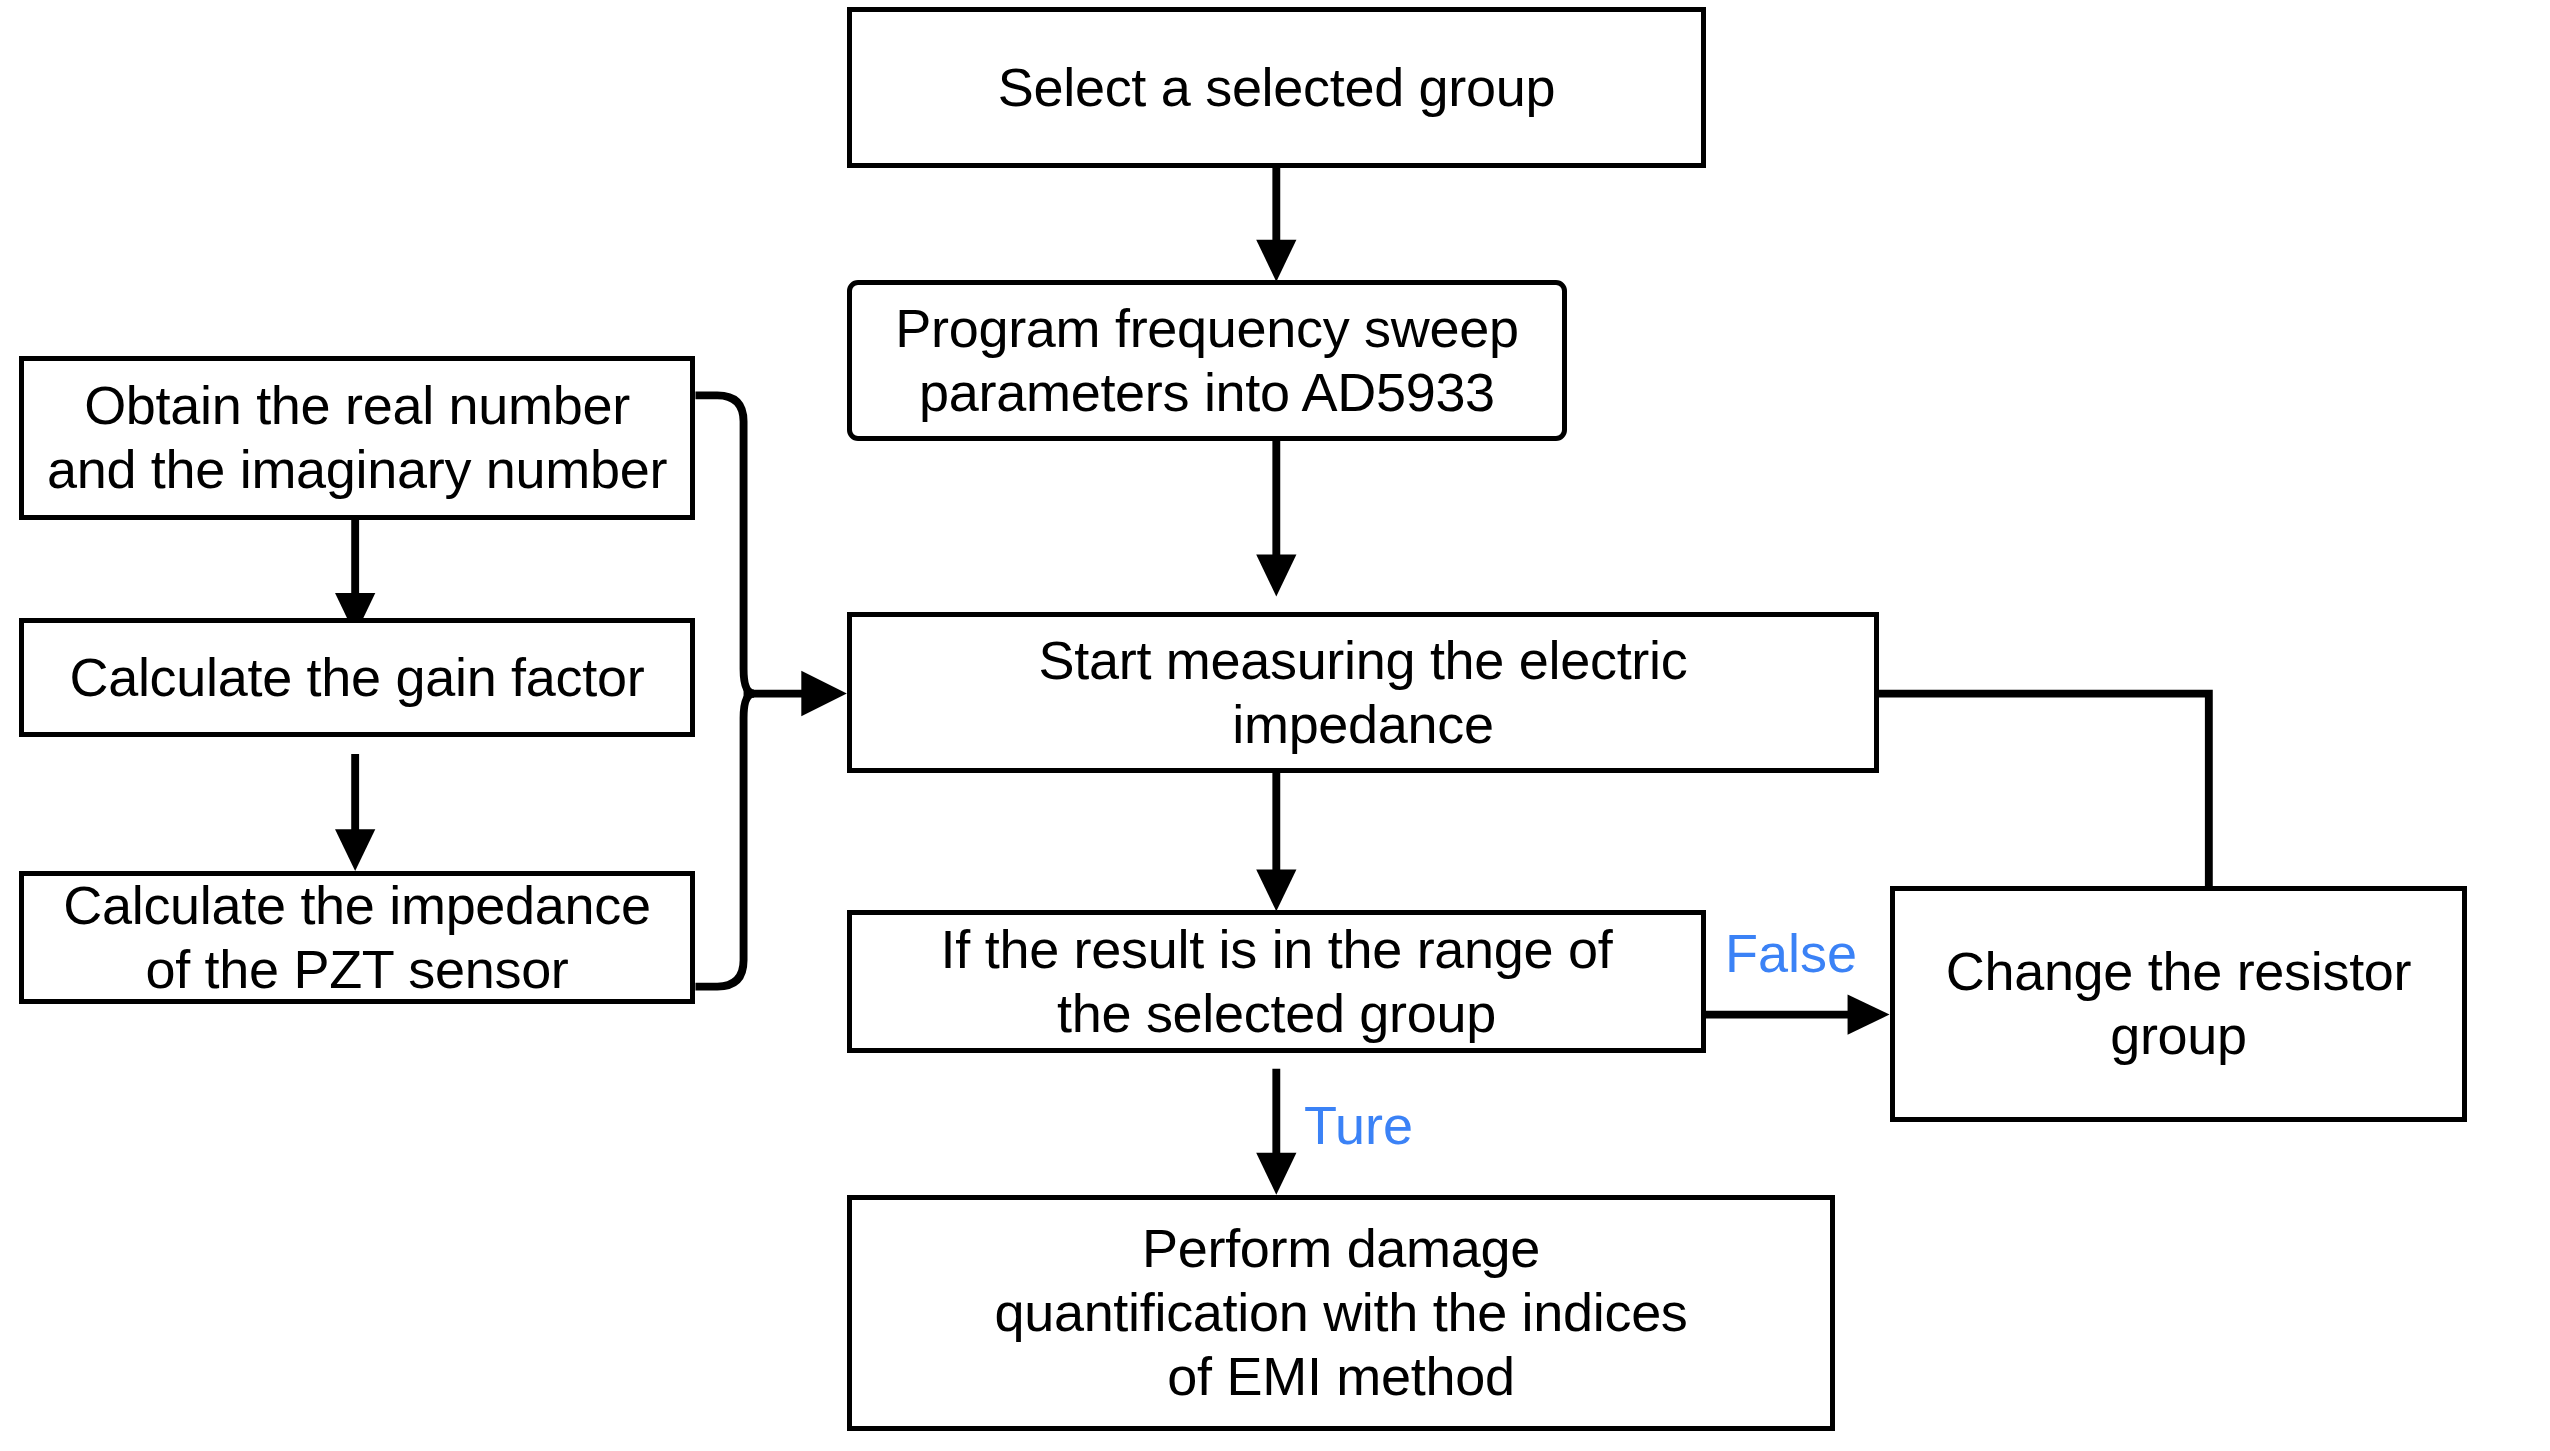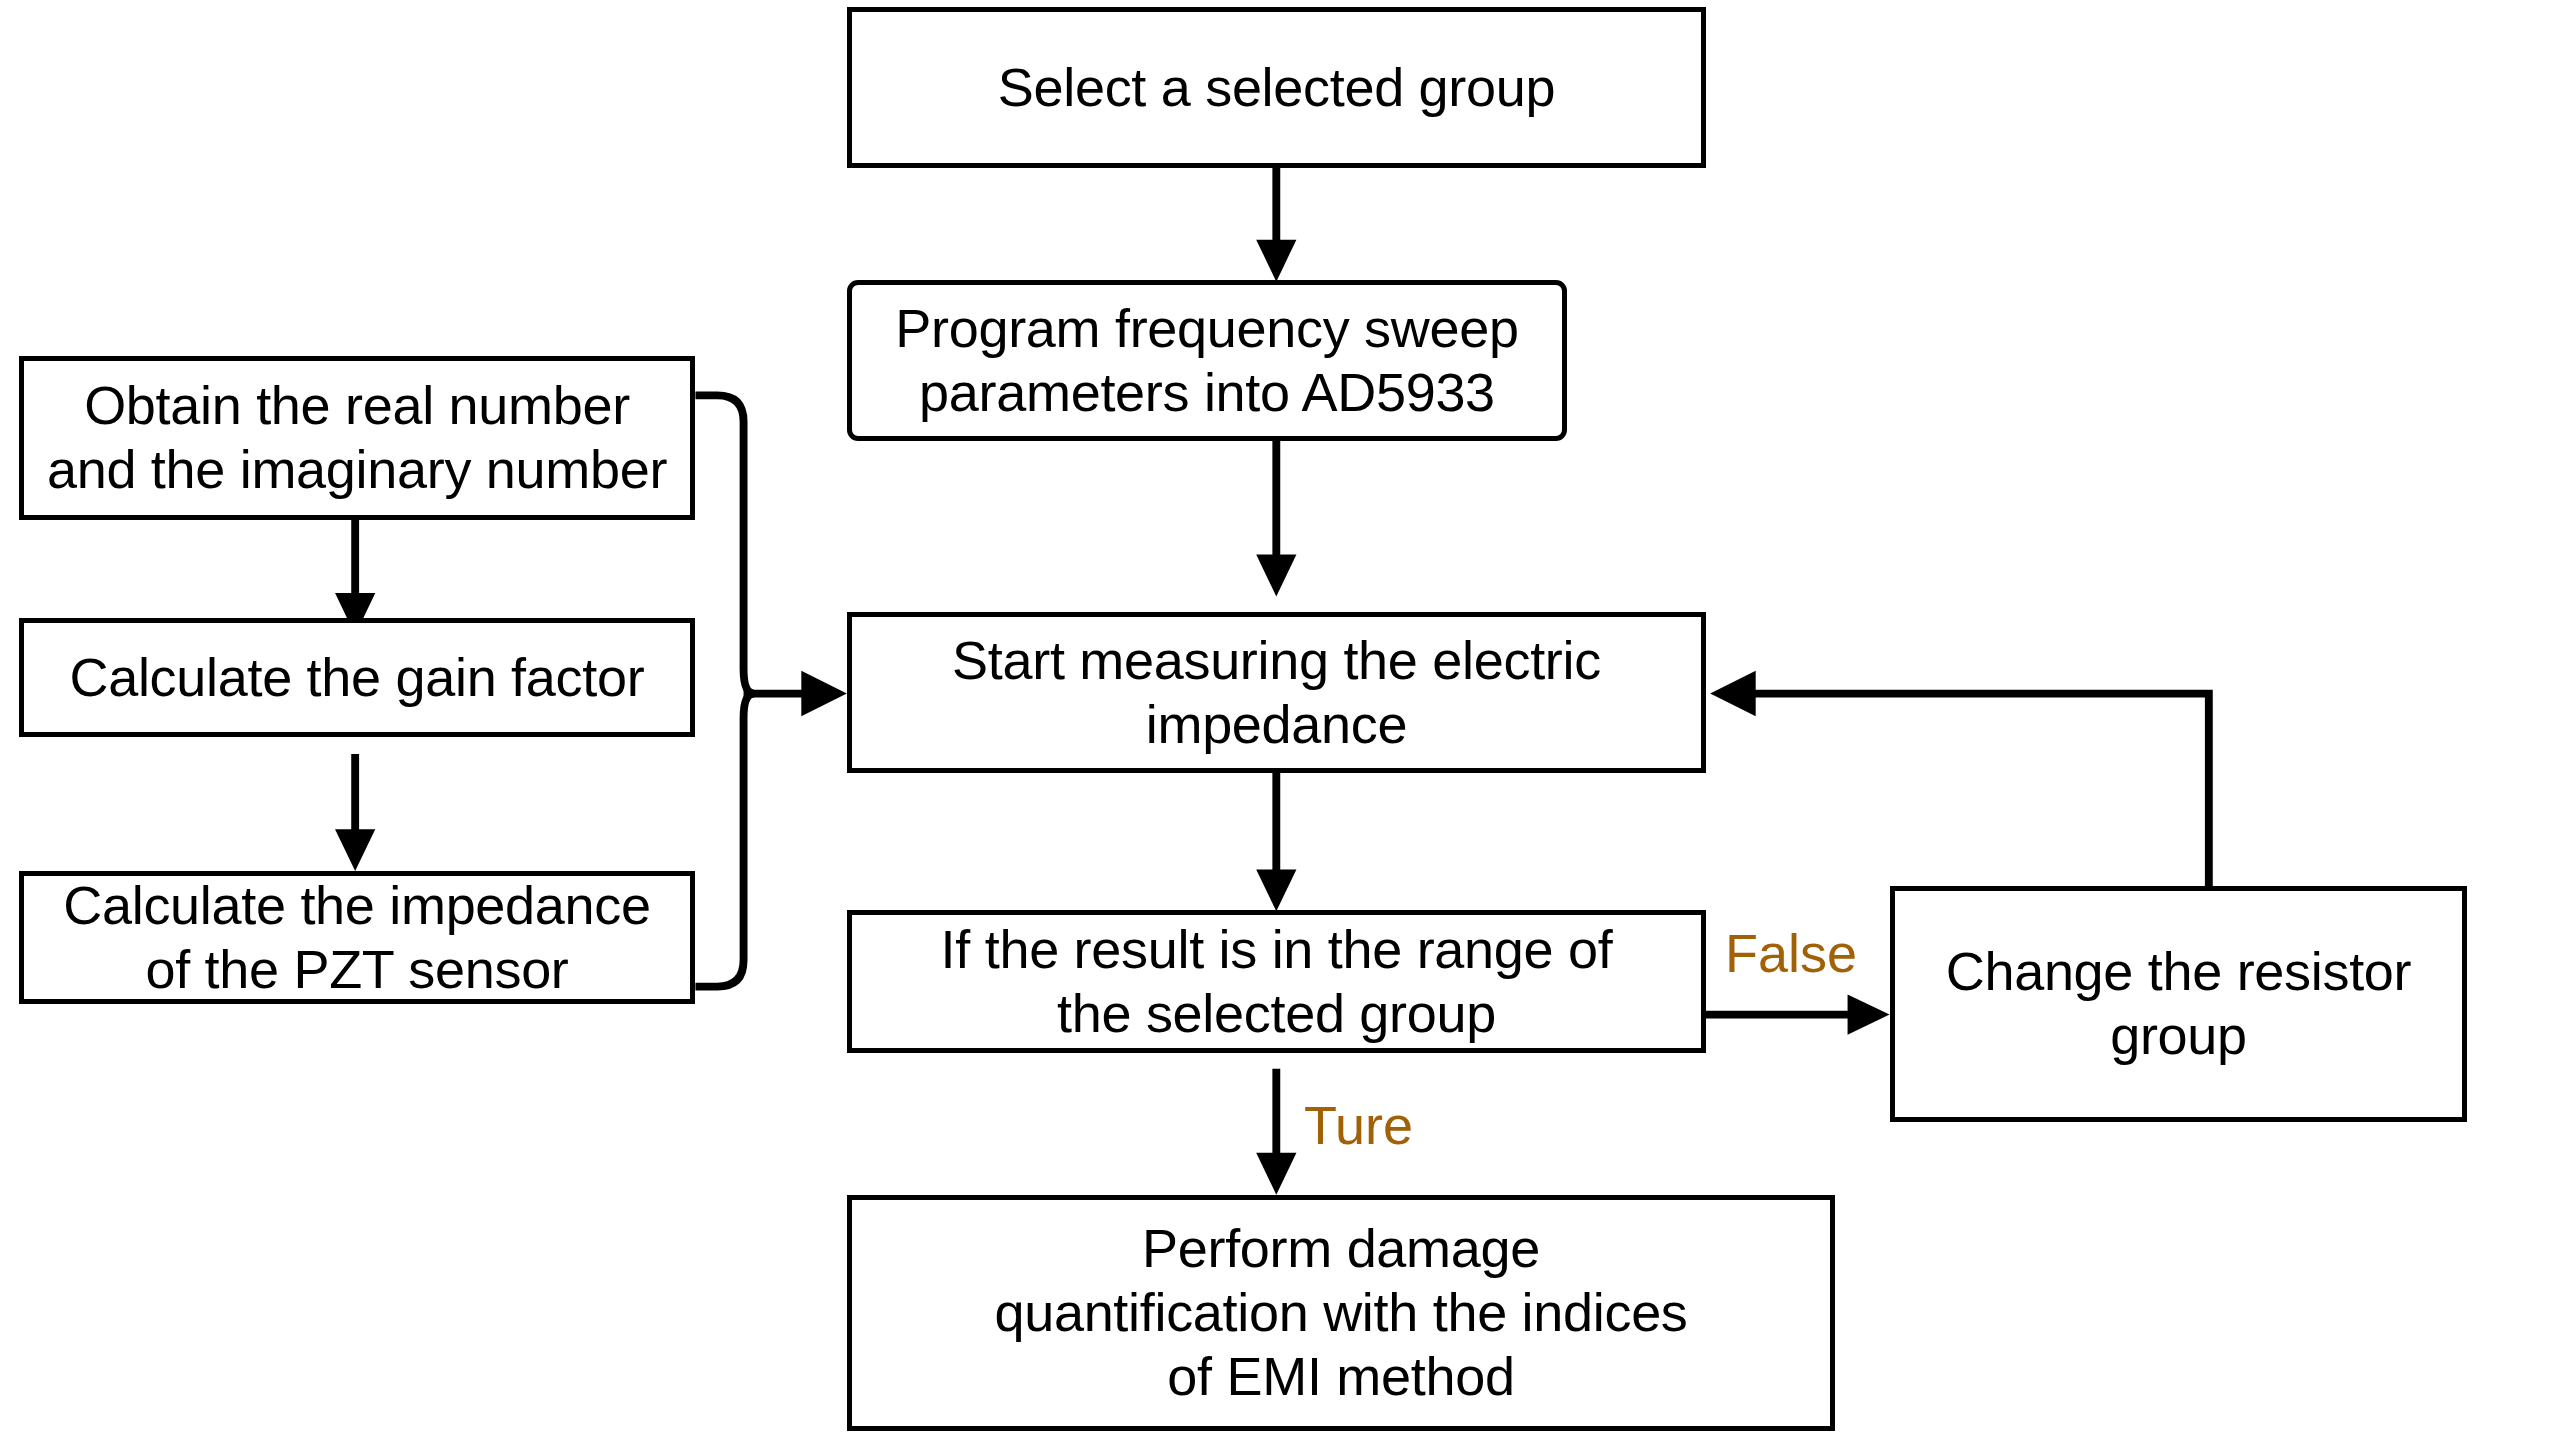--- a/index.html
+++ b/index.html
@@ -31,21 +31,21 @@
     font-family: "Liberation Sans", sans-serif;
     font-size: 54px;
     line-height: 1.18;
     letter-spacing: -0.3px;
     z-index: 3;
     white-space: pre-line;
     padding: 0 12.2px;
   }
   .edge-label {
     position: absolute;
-    color: #a16207;
+    color: #3b82f6;
     font-family: "Liberation Sans", sans-serif;
     font-size: 54px;
     line-height: 1;
     white-space: nowrap;
     z-index: 4;
   }
   svg.wires {
     position: absolute;
     left: 0;
     top: 0;
@@ -119,21 +119,21 @@
       <line x1="850" y1="793" x2="935" y2="793"></line>
       <polygon class="arrowhead" points="968,793 916,767 916,819"></polygon>
     </g>
   </svg>
 
   <div class="node" style="left:847px; top:7px; width:859px; height:161px;">Select a selected group</div>
 
   <div class="node" style="left:847px; top:280px; width:720px; height:161px;border-radius:11px;">Program frequency sweep
 parameters into AD5933</div>
 
-  <div class="node" style="left:847px; top:612px; width:859px; height:161px;">Start measuring the electric
+  <div class="node" style="left:847px; top:612px; width:1032px; height:161px;">Start measuring the electric
 impedance</div>
 
   <div class="node" style="left:847px; top:910px; width:859px; height:143px;">If the result is in the range of
 the selected group</div>
 
   <div class="node" style="left:847px; top:1195px; width:988px; height:236px;">Perform damage
 quantification with the indices
 of EMI method</div>
 
   <div class="node" style="left:1890px; top:886px; width:577px; height:236px;">Change the resistor

